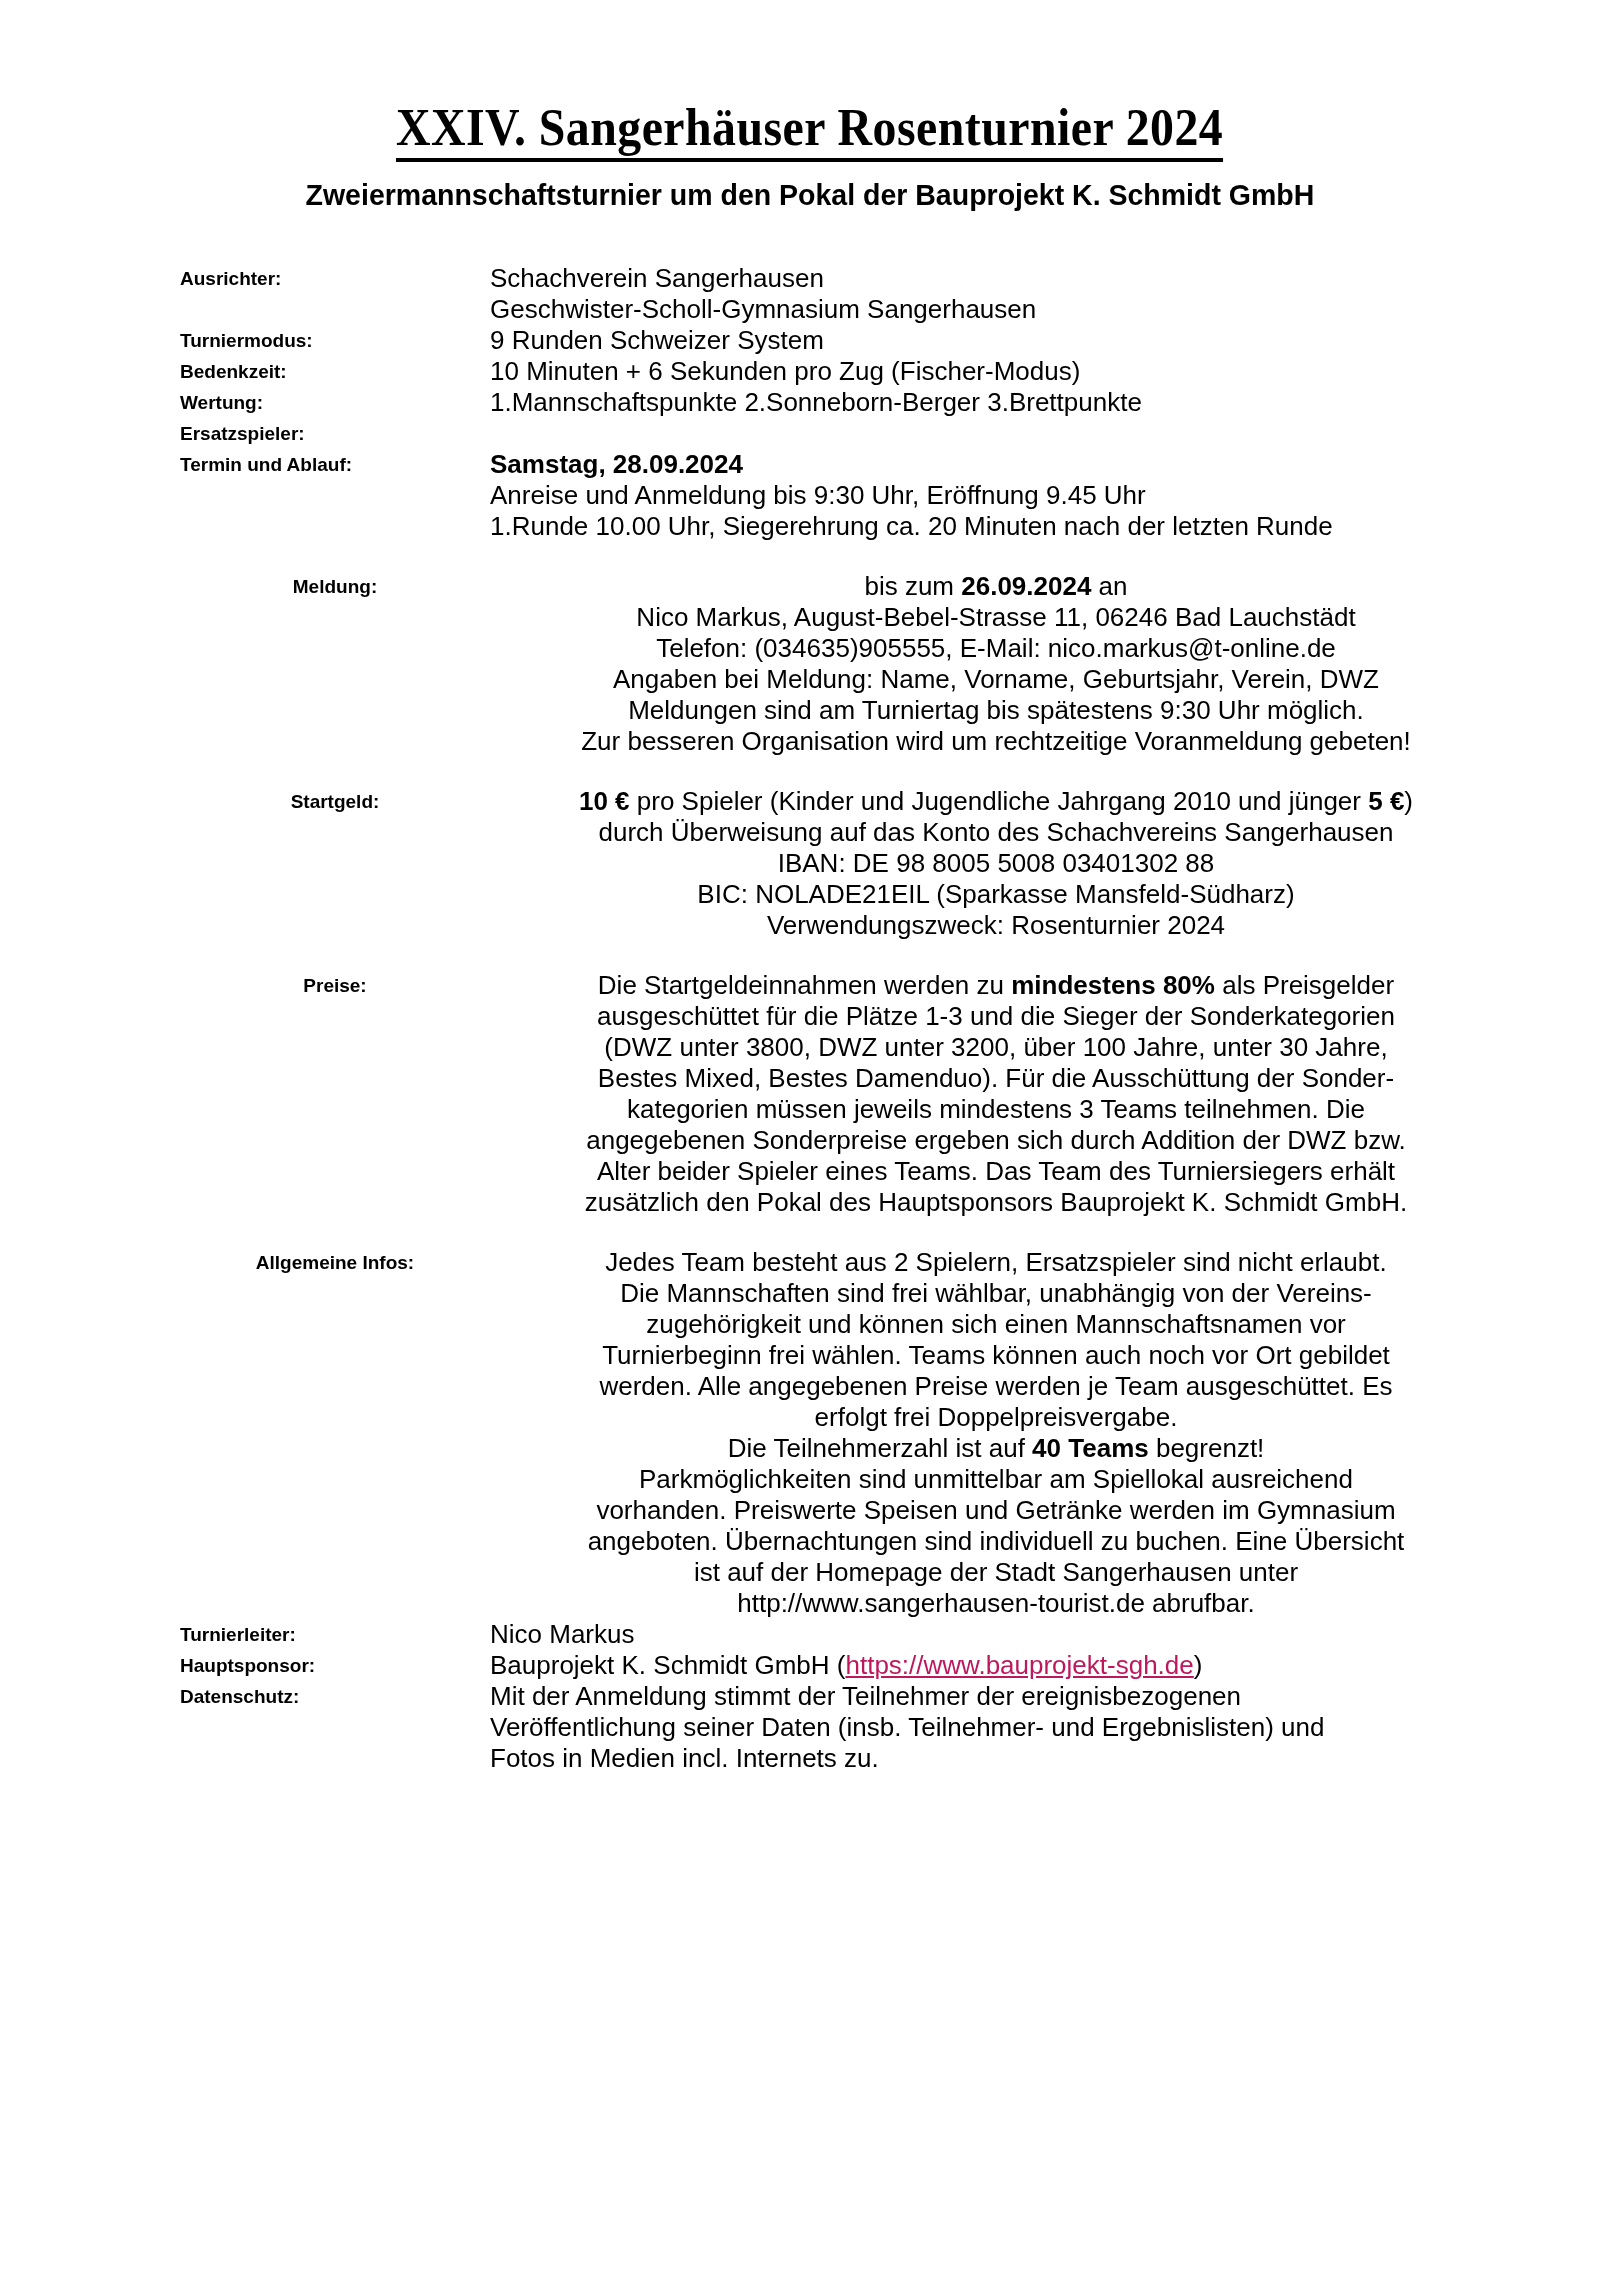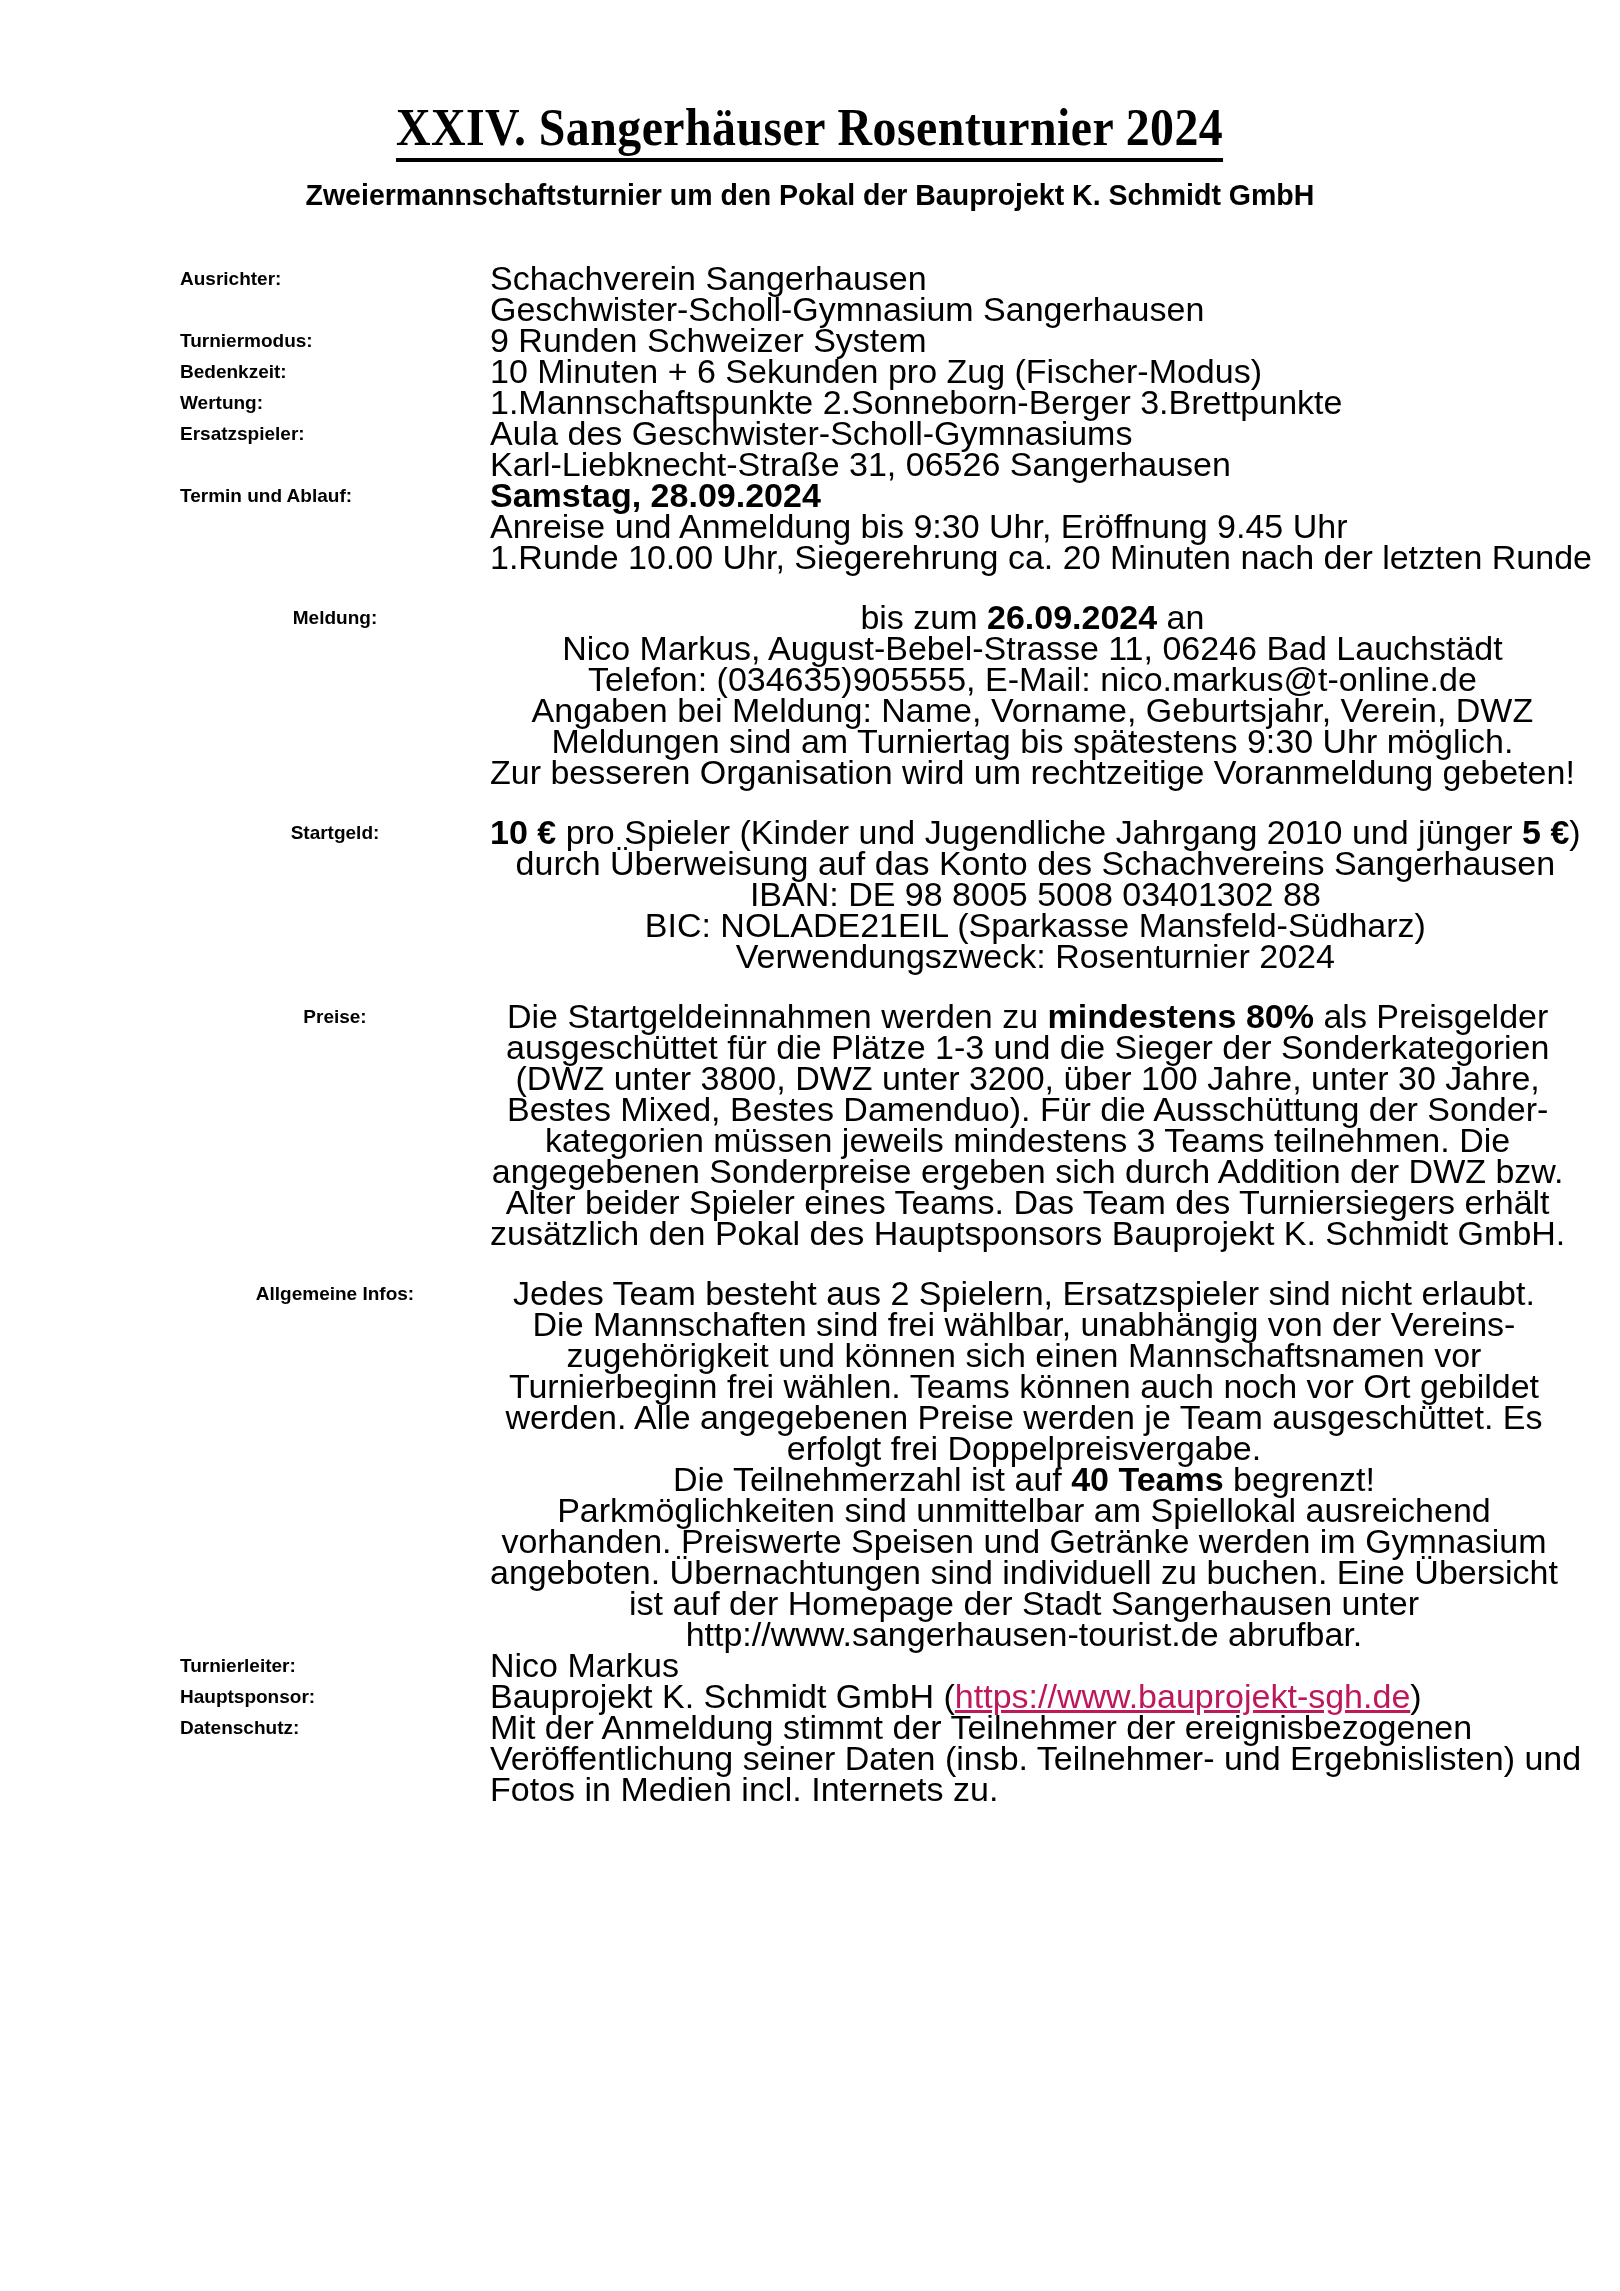--- a/index.html
+++ b/index.html
@@ -74,21 +74,21 @@
   .label-col {
     flex: 0 0 310px;
     width: 310px;
     font-weight: bold;
     font-size: 19px;
     line-height: 31px;
     white-space: nowrap;
   }
   .value-col {
     flex: 1 1 auto;
-    font-size: 34px;
+    font-size: 26px;
     line-height: 31px;
   }
   .value-col .ln { display: block; white-space: nowrap; }
 
   b, strong { font-weight: bold; }
 
   a.link {
     color: #be185d;
     text-decoration: underline;
   }
@@ -136,24 +136,20 @@
 
       <div class="row">
         <div class="label-col">Wertung:</div>
         <div class="value-col">
           <span class="ln">1.Mannschaftspunkte 2.Sonneborn-Berger 3.Brettpunkte</span>
         </div>
       </div>
 
       <div class="row">
         <div class="label-col">Ersatzspieler:</div>
-        <div class="value-col">
-          <span class="ln">Aula des Geschwister-Scholl-Gymnasiums</span>
-          <span class="ln">Karl-Liebknecht-Straße 31, 06526 Sangerhausen</span>
-        </div>
       </div>
 
     </div>
 
     <div class="section spaced">
       <div class="label-col">Termin und Ablauf:</div>
       <div class="value-col">
         <span class="ln"><b>Samstag, 28.09.2024</b></span>
         <span class="ln">Anreise und Anmeldung bis 9:30 Uhr, Eröffnung 9.45 Uhr</span>
         <span class="ln">1.Runde 10.00 Uhr, Siegerehrung ca. 20 Minuten nach der letzten Runde</span>

